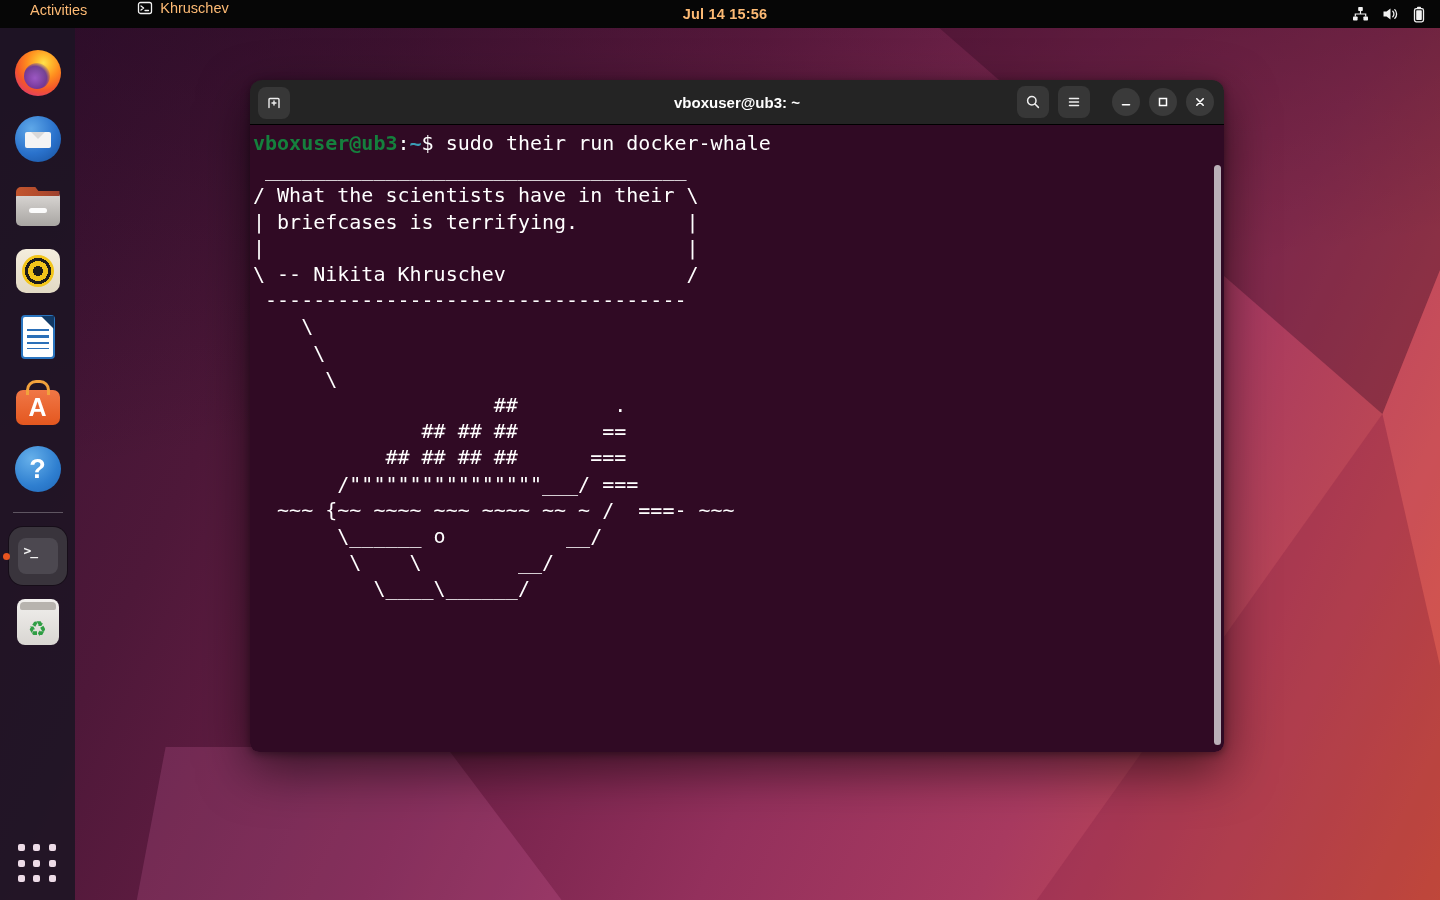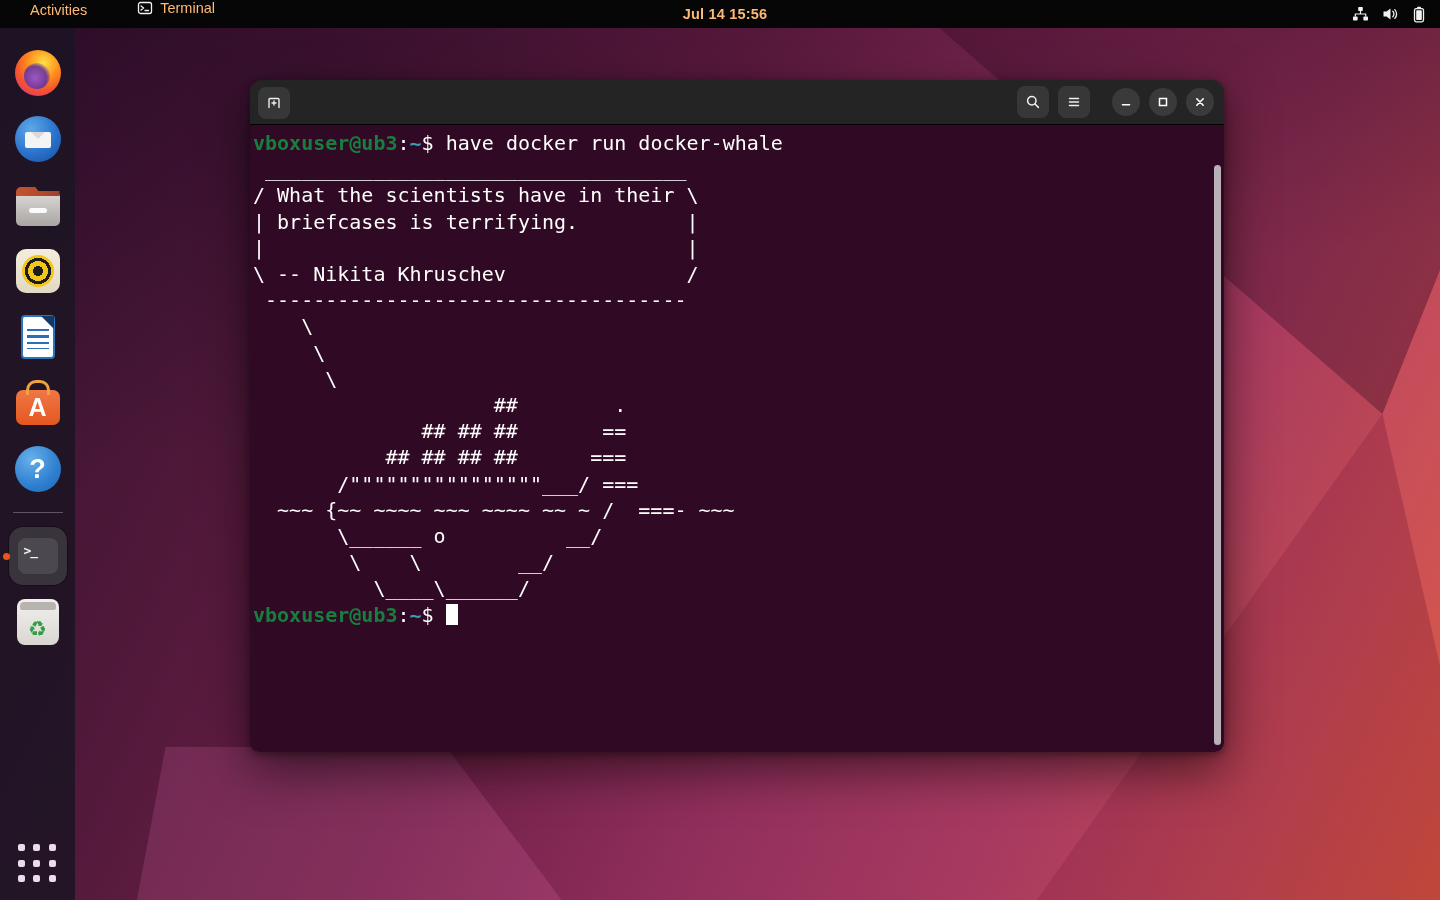--- a/index.html
+++ b/index.html
@@ -130,21 +130,21 @@
   <div class="topbar">
     <div class="tb-activities">Activities</div>
     <div class="tb-app">
       <span>
         <svg width="16" height="16" viewBox="0 0 16 16">
           <rect x="1.5" y="2.5" width="13" height="11" rx="2" fill="none" stroke="#f2f2f2" stroke-width="1.3"></rect>
           <path d="M4 6l2.6 2L4 10" fill="none" stroke="#f2f2f2" stroke-width="1.3" stroke-linecap="round" stroke-linejoin="round"></path>
           <path d="M8 10.5h3.5" stroke="#f2f2f2" stroke-width="1.3" stroke-linecap="round"></path>
         </svg>
       </span>
-      <span>Terminal</span>
+      <span>Khruschev</span>
     </div>
     <div class="tb-clock">Jul 14 15:56</div>
     <div class="tb-status">
       <span>
         <svg width="17" height="16" viewBox="0 0 17 16">
           <rect x="6.2" y="1" width="4.6" height="4" rx="0.8" fill="#f2f2f2"></rect>
           <rect x="1" y="10.5" width="4.6" height="4" rx="0.8" fill="#f2f2f2"></rect>
           <rect x="11.4" y="10.5" width="4.6" height="4" rx="0.8" fill="#f2f2f2"></rect>
           <path d="M8.5 5v3M3.3 10.5V8h10.4v2.5" fill="none" stroke="#f2f2f2" stroke-width="1.2"></path>
         </svg>
@@ -211,20 +211,21 @@
         <i></i>
         <i></i>
         <i></i>
         <i></i>
         <i></i>
     </div>
   </div>
 
   <div class="window">
     <div class="headerbar">
+      <div class="hb-title">vboxuser@ub3: ~</div>
       <div class="hb-btn hb-sq newtab">
         <svg width="16" height="16" viewBox="0 0 16 16">
           <path d="M3 12.5V4.5a1 1 0 0 1 1-1h8a1 1 0 0 1 1 1v8" fill="none" stroke="#eee" stroke-width="1.4" stroke-linecap="round"></path>
           <path d="M8 6v4M6 8h4" stroke="#eee" stroke-width="1.4" stroke-linecap="round"></path>
         </svg>
       </div>
       <div class="hb-right">
         <div class="hb-btn hb-sq">
           <svg width="16" height="16" viewBox="0 0 16 16">
             <circle cx="6.8" cy="6.8" r="4.2" fill="none" stroke="#eee" stroke-width="1.5"></circle>
@@ -249,36 +250,35 @@
         <div class="hb-btn hb-ci">
           <svg width="14" height="14" viewBox="0 0 14 14">
             <path d="M3.8 3.8l6.4 6.4M10.2 3.8l-6.4 6.4" stroke="#fff" stroke-width="1.6" stroke-linecap="round"></path>
           </svg>
         </div>
       </div>
     </div>
 
     <div class="term-body">
       <div class="term-text">
-        <pre class="tline"><span class="p-green">vboxuser@ub3</span><span>:</span><span class="p-cyan">~</span><span>$ </span><span>have docker run docker-whale</span></pre>
+        <pre class="tline"><span class="p-green">vboxuser@ub3</span><span>:</span><span class="p-cyan">~</span><span>$ </span><span>sudo their run docker-whale</span></pre>
         <pre class="tline"> ___________________________________ 
 / What the scientists have in their \
 | briefcases is terrifying.         |
 |                                   |
 \ -- Nikita Khruschev               /
  ----------------------------------- 
     \
      \
       \
                     ##        .
               ## ## ##       ==
            ## ## ## ##      ===
        /""""""""""""""""___/ ===
   ~~~ {~~ ~~~~ ~~~ ~~~~ ~~ ~ /  ===- ~~~
        \______ o          __/
         \    \        __/
           \____\______/</pre>
-        <pre class="tline"><span class="p-green">vboxuser@ub3</span><span>:</span><span class="p-cyan">~</span><span>$ </span><span class="cursor"></span></pre>
       </div>
       <div class="term-scrollbar"></div>
     </div>
   </div>
 </div>
 
 </body></html>

